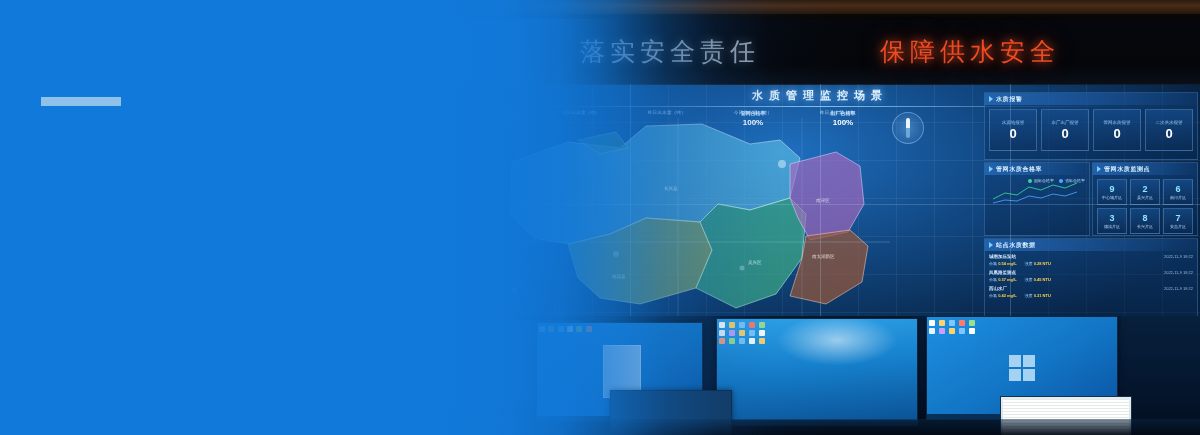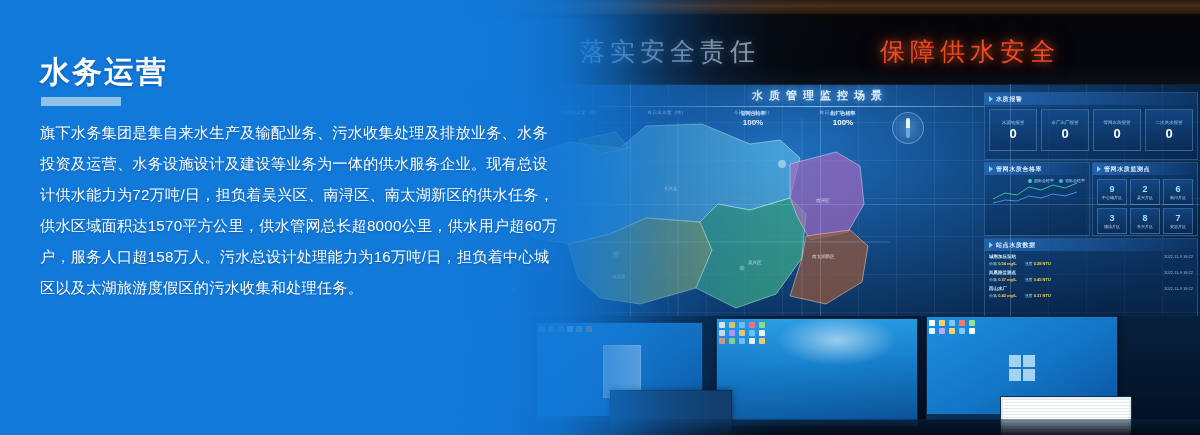--- a/index.html
+++ b/index.html
@@ -545,18 +545,16 @@
       <div class="mon" style="left:170px;top:74px;width:120px;height:46px;background:#11385e;border-color:#0a2betc;"></div>
 
       <div class="desk-top"></div>
     </div>
 
     <div class="photo-soft"></div>
     <div class="photo-tint"></div>
   </div>
 
   <div class="left">
-    <div class="title">水务运营</div>
     <div class="rule"></div>
-    <div class="body-text">旗下水务集团是集自来水生产及输配业务、污水收集处理及排放业务、水务投资及运营、水务设施设计及建设等业务为一体的供水服务企业。现有总设计供水能力为72万吨/日，担负着吴兴区、南浔区、南太湖新区的供水任务，供水区域面积达1570平方公里，供水管网总长超8000公里，供水用户超60万户，服务人口超158万人。污水总设计处理能力为16万吨/日，担负着中心城区以及太湖旅游度假区的污水收集和处理任务。</div>
   </div>
 
 </div>
 
 </body></html>

